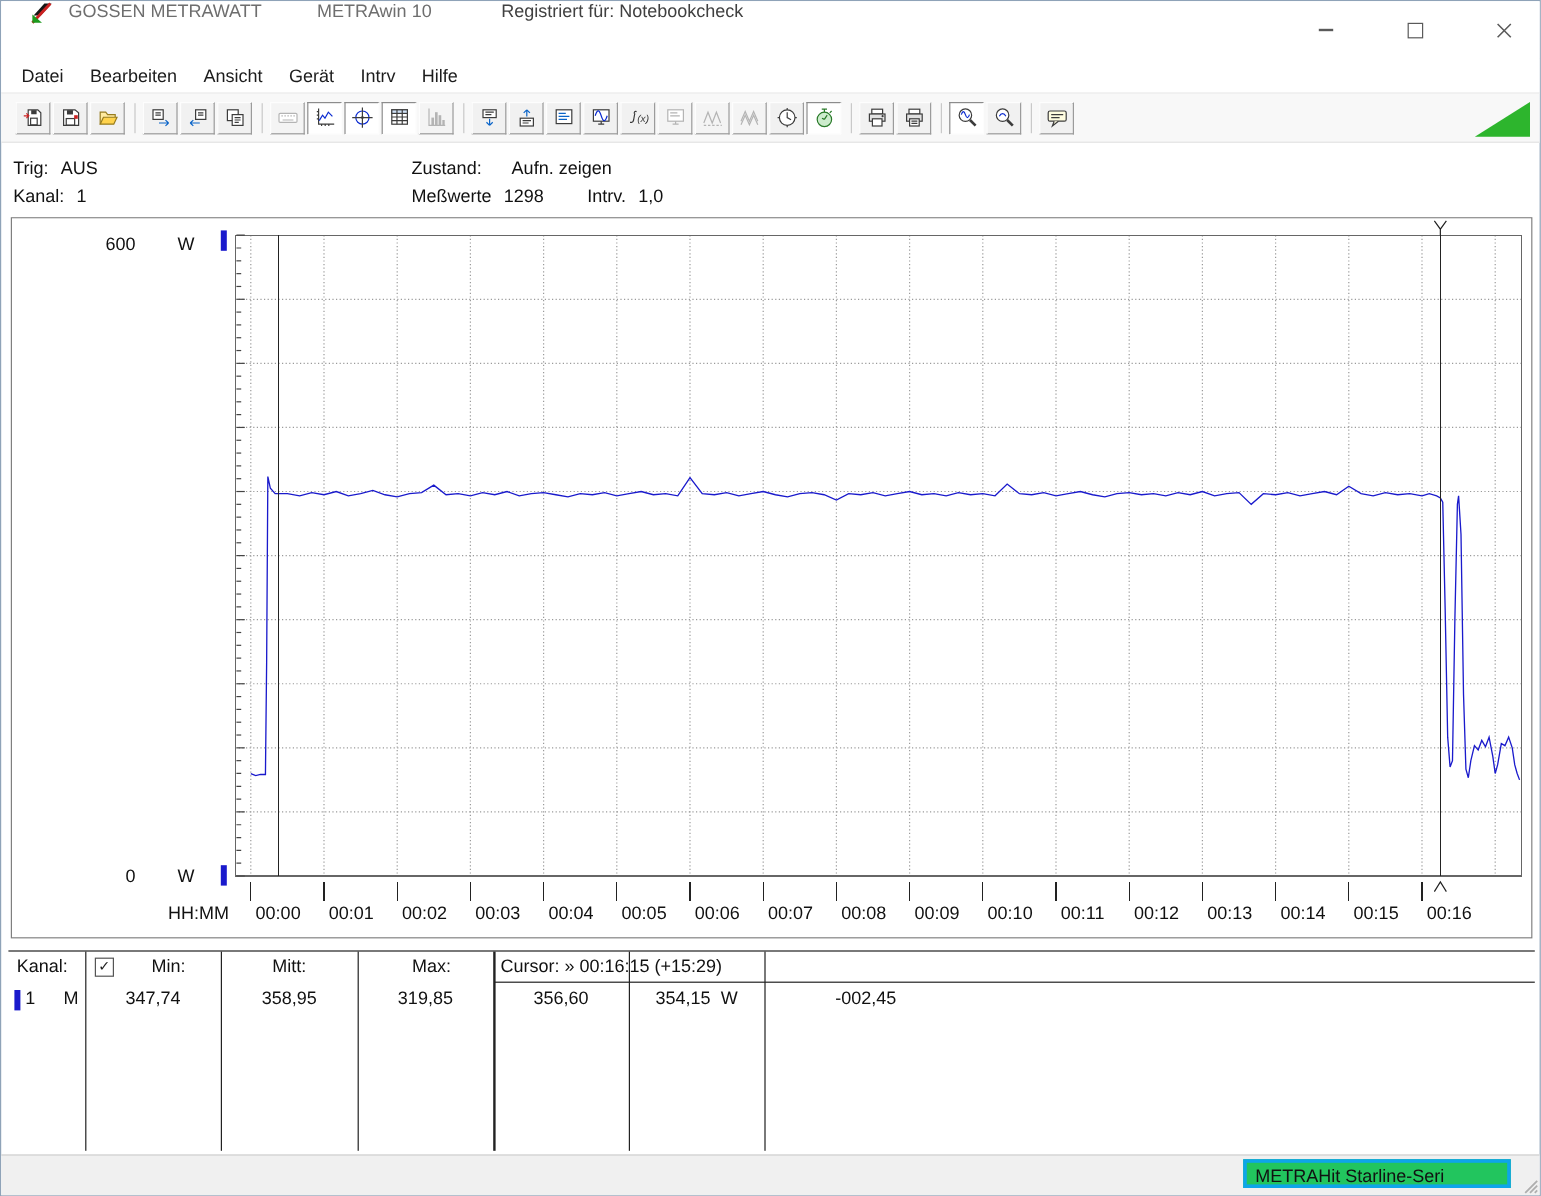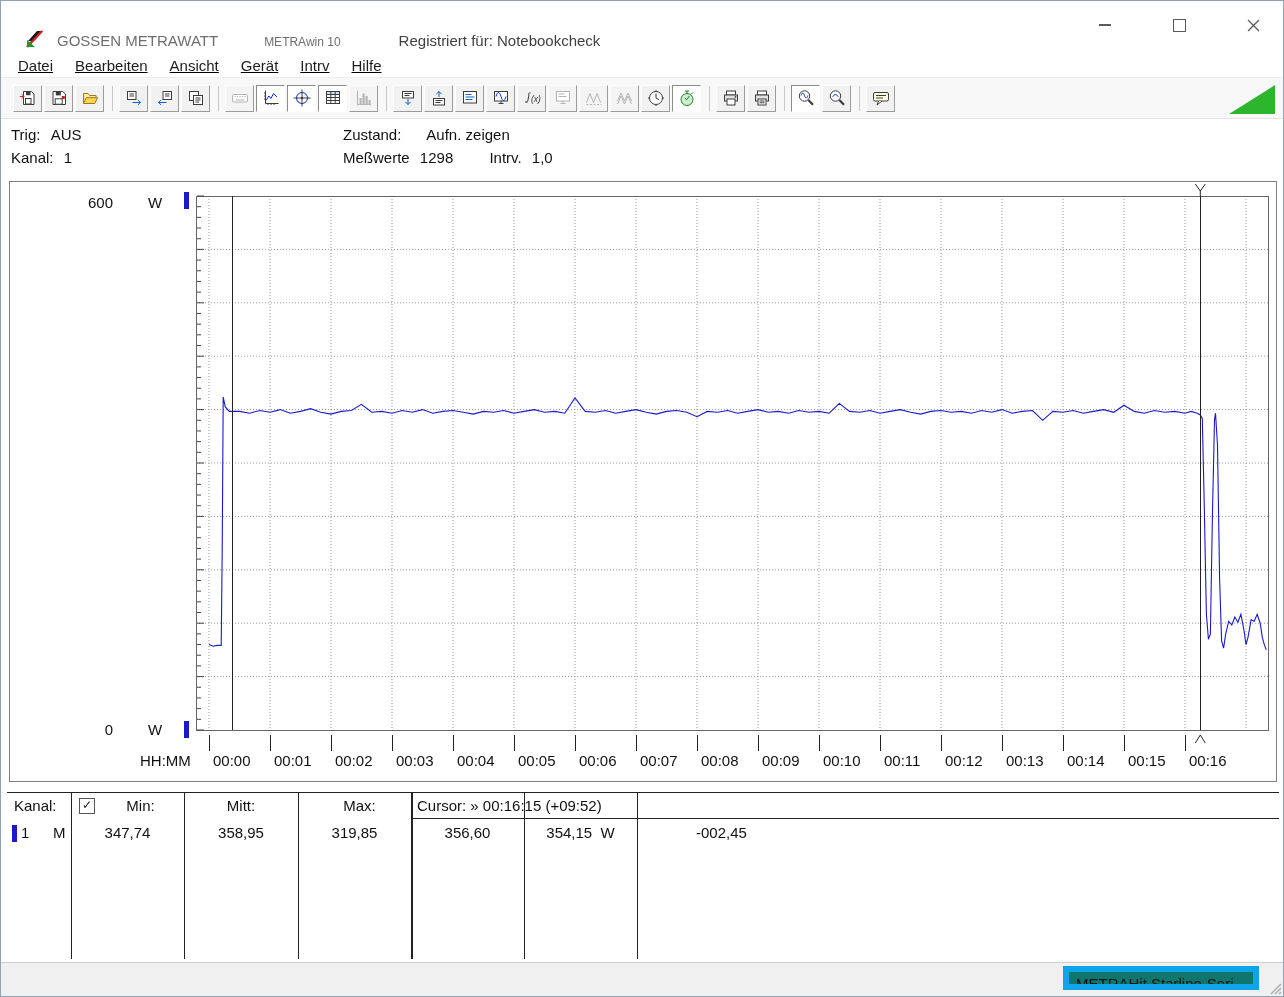--- a/index.html
+++ b/index.html
@@ -1,45 +1,45 @@
 <!DOCTYPE html>
 <html><head>
 <meta charset="utf-8">
 <style>
   html,body{margin:0;padding:0;background:#d9d9d9;}
   body{width:1284px;height:997px;overflow:hidden;font-family:"Liberation Sans",sans-serif;}
   .window{position:relative;width:1282px;height:995px;background:#ffffff;border:1px solid #8fa3b8;}
 
   
-  .titlebar{position:absolute;top:0;left:0;right:0;height:48px;background:#fff;display:flex;align-items:flex-end;padding-left:24px;box-sizing:border-box;}
+  .titlebar{position:absolute;top:0;left:0;right:0;height:48px;background:#fff;display:flex;align-items:flex-start;padding-left:24px;box-sizing:border-box;}
   .app-logo{margin-right:12px;}
   .brand{font-size:15px;color:#6e6e6e;margin-right:46px;}
-  .apptitle{font-size:12px;color:#6e6e6e;margin-right:58px;}
+  .apptitle{font-size:15px;color:#6e6e6e;margin-right:58px;}
   .registered{font-size:15px;color:#404040;}
   .win-controls{position:absolute;right:22px;top:0;height:48px;display:flex;align-items:center;gap:58px;}
   .wc{width:16px;height:16px;display:flex;align-items:center;justify-content:center;cursor:default;}
   .min-glyph{width:12px;height:2px;background:#5a5a5a;}
   .max-glyph{width:11px;height:11px;border:1px solid #5a5a5a;background:#fff;}
 
   
-  .menubar{position:absolute;top:48px;left:0;right:0;height:28px;background:#fff;display:flex;align-items:flex-end;padding-left:6px;text-decoration:underline;}
+  .menubar{position:absolute;top:48px;left:0;right:0;height:28px;background:#fff;display:flex;align-items:center;padding-left:6px;}
   .menu-item{font-size:15px;color:#1c1c1c;padding:3px 11px;}
 
   
   .toolbar{position:absolute;top:76px;left:0;right:0;height:42px;background:#f8f8f8;border-top:1px solid #ececec;border-bottom:1px solid #e3e3e3;box-sizing:border-box;}
   .tb-row{display:flex;align-items:center;height:100%;padding-left:12px;}
   .tb-btn{width:29px;height:27px;display:flex;align-items:center;justify-content:center;background:#f1f1f1;border:1px solid;border-color:#fdfdfd #9b9b9b #9b9b9b #fdfdfd;margin-right:2px;box-sizing:border-box;}
   .tb-btn.pressed{border-color:#8c8c8c #fdfdfd #fdfdfd #8c8c8c;background:#ffffff;}
   .tb-btn.disabled{background:#f4f4f4;}
   .tb-sep{width:1px;height:25px;background:#c9c9c9;margin:0 6px;}
   .tri{position:absolute;right:8px;top:7px;width:0;height:0;border-left:46px solid transparent;border-bottom:29px solid #2db52d;}
 
   
   .info{position:absolute;top:120px;left:0;right:0;height:58px;padding:5px 0 0 10px;font-size:15px;color:#111;}
-  .info-row{display:flex;height:23px;align-items:flex-start;}
+  .info-row{display:flex;height:23px;align-items:flex-end;}
   .ic1{width:332px;}
   .ilbl{display:inline-block;}
   .zlbl{display:inline-block;width:80px;}
   .gap6{margin-left:6px;}
   .gap24{margin-left:32px;}
 
   
   .chart-panel{position:absolute;top:180px;left:8px;width:1268px;height:601px;border:1px solid #7f7f7f;background:#fff;box-sizing:border-box;}
   #chart-svg text{font-family:"Liberation Sans",sans-serif;font-size:15px;fill:#111;}
 
@@ -49,21 +49,21 @@
   .vline.thick{width:2px;}
   .hline{position:absolute;top:25px;left:405px;right:0;height:1px;background:#222;}
   .tcell{position:absolute;white-space:nowrap;}
   .ctr{text-align:center;}
   .pre{white-space:pre;}
   .cb{position:absolute;width:14px;height:14px;border:1px solid #555;background:#fff;font-size:12px;line-height:13px;text-align:center;color:#222;}
   .chanbar{position:absolute;width:5px;height:17px;background:#1a1acc;}
 
   
   .statusbar{position:absolute;left:0;right:0;bottom:0;height:33px;background:#f0f0f0;border-top:1px solid #cfcfcf;}
-  .sb-field{position:absolute;right:24px;top:3px;height:24px;line-height:24px;width:196px;border:6px solid #0ea5e9;background:#0f766e;padding-left:7px;font-size:15px;color:#111;box-sizing:border-box;white-space:nowrap;overflow:hidden;}
+  .sb-field{position:absolute;right:24px;top:3px;height:24px;line-height:24px;width:223px;border:3px solid #0ea5e9;background:#22c55e;padding-left:7px;font-size:15px;color:#111;box-sizing:border-box;white-space:nowrap;overflow:hidden;}
   .grip{position:absolute;right:1px;bottom:1px;}
 </style>
 </head>
 <body>
 
 <div class="window">
 
   <div class="titlebar">
     <svg class="app-logo" width="20" height="20" viewBox="0 0 20 20">
       <rect width="20" height="20" fill="#fff"></rect>
@@ -454,21 +454,21 @@
     <div class="vline thick" style="left:404px"></div>
     <div class="vline" style="left:517px"></div>
     <div class="vline" style="left:630px"></div>
     <div class="hline"></div>
 
     <span class="tcell" style="left:7px;top:4px">Kanal:</span>
     <span class="cb" style="left:72px;top:5px">✓</span>
     <span class="tcell ctr" style="left:90px;width:87px;top:4px">Min:</span>
     <span class="tcell ctr" style="left:177px;width:114px;top:4px">Mitt:</span>
     <span class="tcell ctr" style="left:291px;width:123px;top:4px">Max:</span>
-    <span class="tcell" style="left:410px;top:4px">Cursor: » 00:16:15 (+09:52)</span>
+    <span class="tcell" style="left:410px;top:4px">Cursor: » 00:16:15 (+15:29)</span>
 
     <span class="chanbar" style="left: 5px; top: 32px; background: rgb(26, 26, 204);"></span>
     <span class="tcell" style="left:14px;top:31px">1</span>
     <span class="tcell" style="left:46px;top:31px">M</span>
     <span class="tcell ctr" style="left:64px;width:113px;top:31px">347,74</span>
     <span class="tcell ctr" style="left:177px;width:114px;top:31px">358,95</span>
     <span class="tcell ctr" style="left:291px;width:113px;top:31px">319,85</span>
     <span class="tcell ctr" style="left:404px;width:113px;top:31px">356,60</span>
     <span class="tcell ctr pre" style="left:517px;width:113px;top:31px">354,15  W</span>
     <span class="tcell" style="left:689px;top:31px">-002,45</span>

